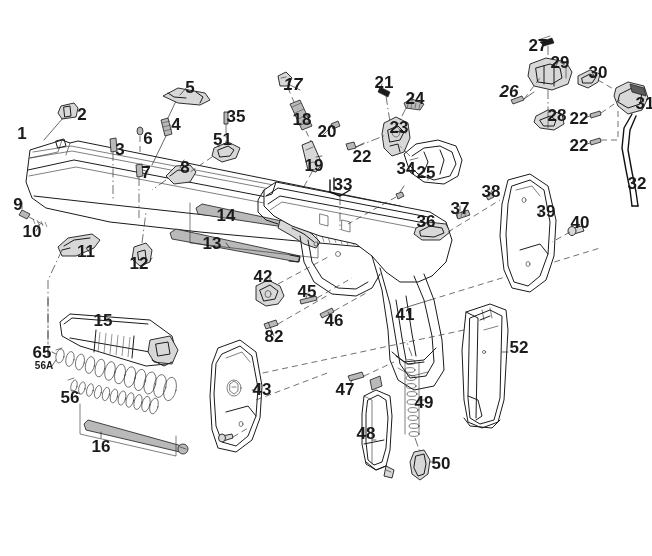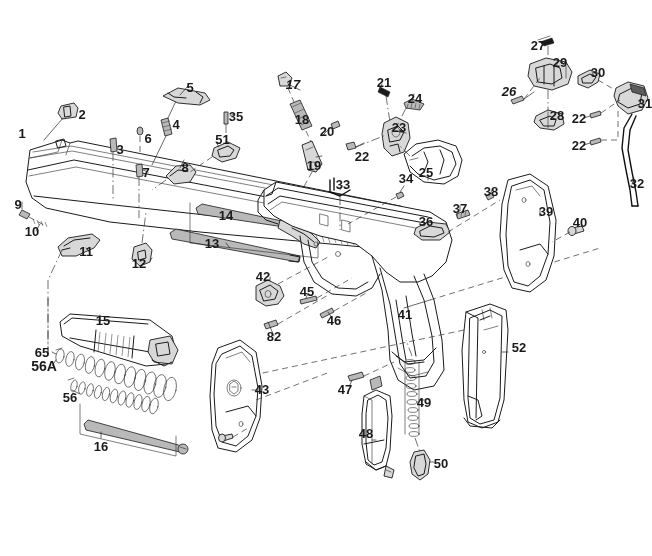--- a/index.html
+++ b/index.html
@@ -27,30 +27,30 @@
   #callout-layer {
     position: absolute;
     left: 0; top: 0;
     width: 652px;
     height: 556px;
     pointer-events: none;
   }
   .callout {
     position: absolute;
     font-family: "Liberation Sans", sans-serif;
-    font-size: 13px;
+    font-size: 17px;
     font-weight: 700;
     color: #1a1a1a;
     line-height: 1;
     white-space: nowrap;
     letter-spacing: 0px;
     transform: translate(-50%, -50%);
     pointer-events: auto;
   }
-  .callout.small { font-size: 14px; }
+  .callout.small { font-size: 10px; }
   
   .ln   { fill: none; stroke: #1b1b1b; stroke-width: 1; stroke-linecap: round; stroke-linejoin: round; }
   .ln-t { fill: none; stroke: #2a2a2a; stroke-width: 0.6; stroke-linecap: round; stroke-linejoin: round; }
   .ln-h { fill: none; stroke: #111; stroke-width: 1.4; stroke-linecap: round; stroke-linejoin: round; }
   .lead { fill: none; stroke: #262626; stroke-width: 0.7; stroke-linecap: round; }
   .dashdot { fill: none; stroke: #333; stroke-width: 0.7; stroke-dasharray: 9 3 1.5 3; stroke-linecap: butt; }
   .dashed  { fill: none; stroke: #333; stroke-width: 0.7; stroke-dasharray: 6 4; stroke-linecap: butt; }
   .fillw { fill: #ffffff; stroke: #1b1b1b; stroke-width: 1; stroke-linejoin: round; }
   .fillg { fill: #d8d8d8; stroke: #1b1b1b; stroke-width: 0.9; stroke-linejoin: round; }
   .fillgg { fill: #b9b9b9; stroke: #1b1b1b; stroke-width: 0.8; stroke-linejoin: round; }
@@ -545,21 +545,21 @@
       <div class="callout" style="left: 509px; top: 91px; font-style: italic;">26</div>
       <div class="callout" style="left: 538px; top: 45px;">27</div>
       <div class="callout" style="left: 557px; top: 115px;">28</div>
       <div class="callout" style="left: 560px; top: 62px;">29</div>
       <div class="callout" style="left: 598px; top: 72px;">30</div>
       <div class="callout" style="left: 645px; top: 103px;">31</div>
       <div class="callout" style="left: 637px; top: 183px;">32</div>
       <div class="callout" style="left: 579px; top: 118px;">22</div>
       <div class="callout" style="left: 579px; top: 145px;">22</div>
       <div class="callout" style="left: 343px; top: 184px;">33</div>
-      <div class="callout" style="left: 406px; top: 178px; text-align: center;">34</div>
+      <div class="callout" style="left: 406px; top: 168px; text-align: center;">34</div>
       <div class="callout" style="left: 236px; top: 116px;">35</div>
       <div class="callout" style="left: 426px; top: 221px;">36</div>
       <div class="callout" style="left: 460px; top: 208px;">37</div>
       <div class="callout" style="left: 491px; top: 191px;">38</div>
       <div class="callout" style="left: 546px; top: 211px;">39</div>
       <div class="callout" style="left: 580px; top: 222px;">40</div>
       <div class="callout" style="left: 405px; top: 314px;">41</div>
       <div class="callout" style="left: 263px; top: 276px;">42</div>
       <div class="callout" style="left: 262px; top: 389px;">43</div>
       <div class="callout" style="left: 274px; top: 336px;">82</div>

